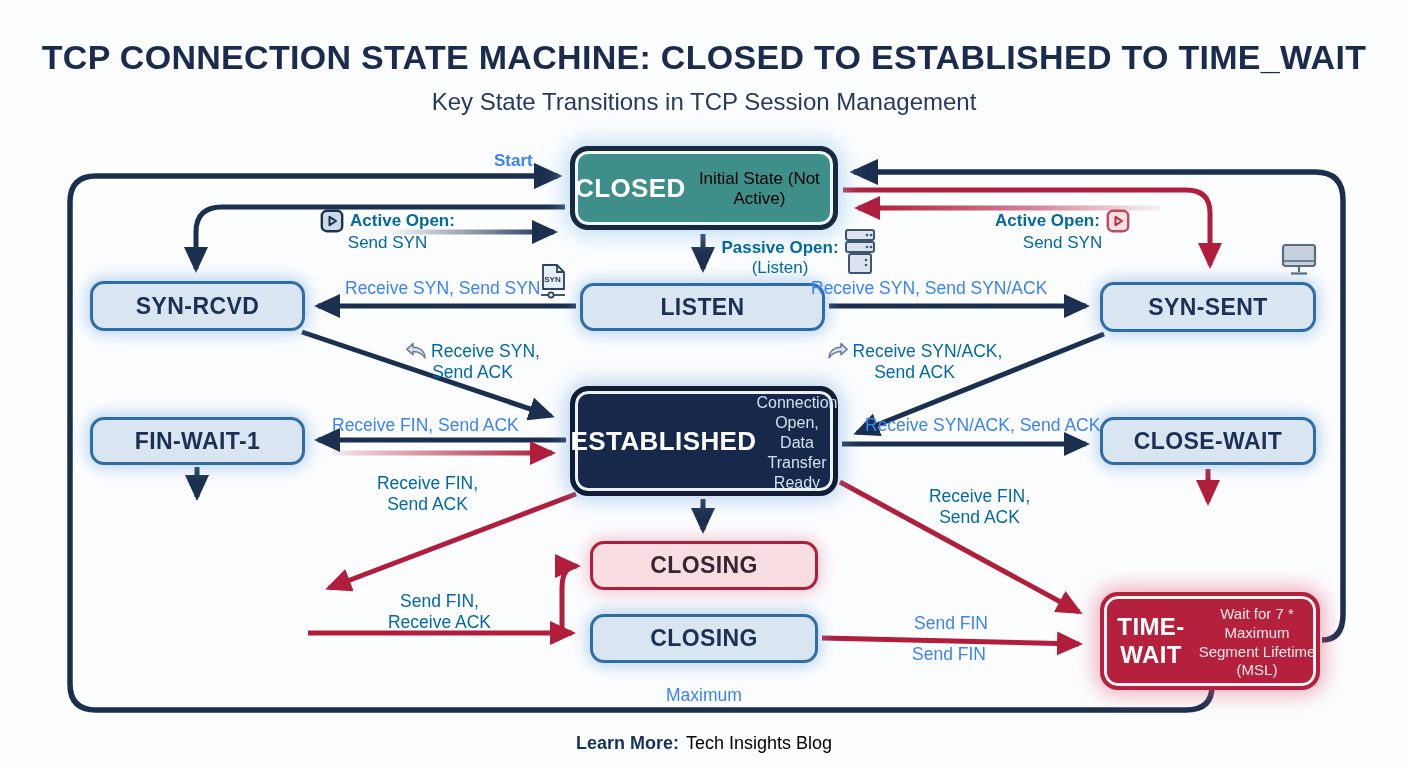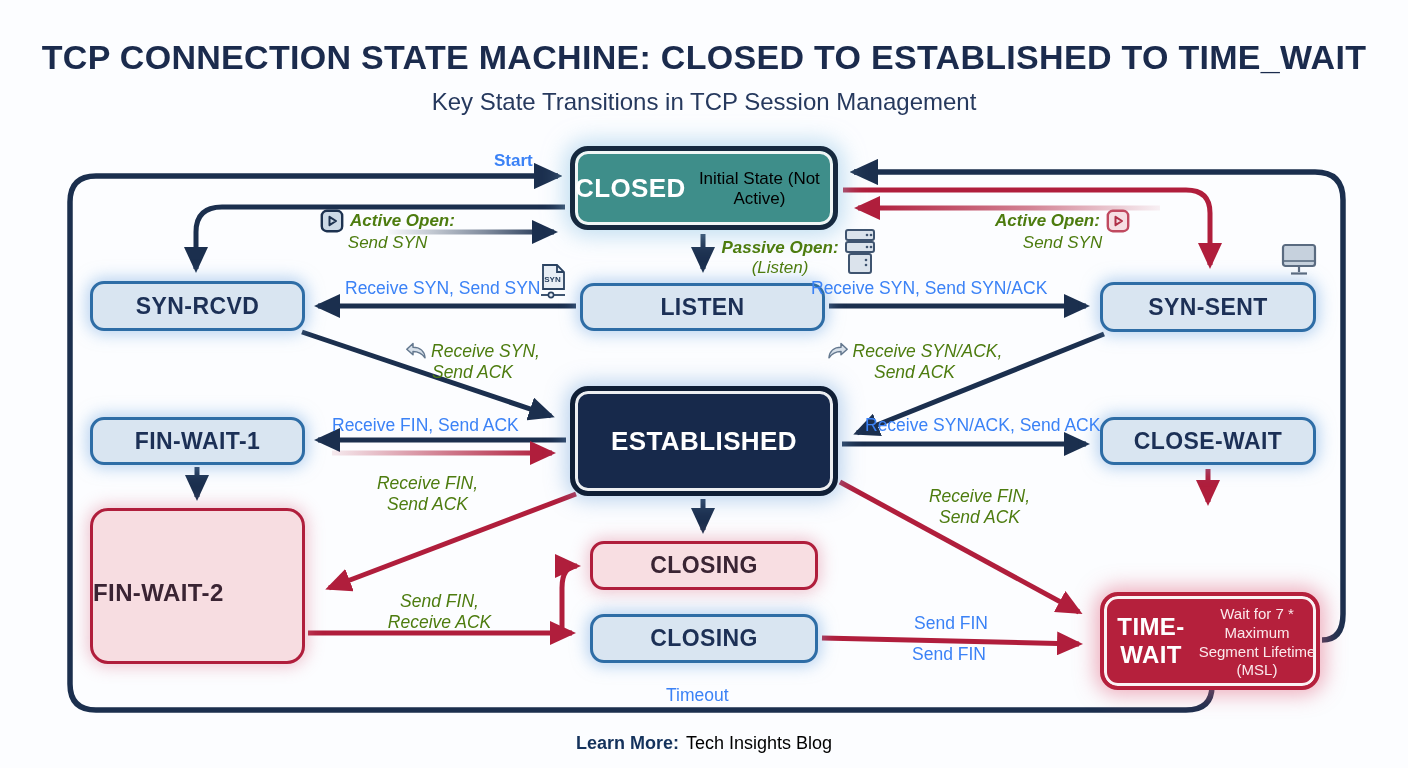--- a/index.html
+++ b/index.html
@@ -26,21 +26,21 @@
             box-shadow:inset 0 0 0 3px rgba(255,255,255,.92),0 0 20px 4px rgba(120,170,220,.5);}
   .box.crimson{background:#b5203c;border:4px solid #b5203c;border-radius:18px;color:#fff;
             box-shadow:inset 0 0 0 3px rgba(255,255,255,.95),0 0 20px 5px rgba(225,100,125,.5);}
   .box .sub{font-size:17px;color:#000000;margin-top:2px;}
   .box .sub2{font-size:16px;color:#cfe0ef;line-height:1.25;margin-top:3px;}
   .box .sub3{font-size:15px;color:#fbe9ec;line-height:1.25;margin-top:3px;}
   .topalign{justify-content:flex-start;padding-top:14px;}
   
   .lbl{position:absolute;z-index:3;font-size:17.5px;white-space:nowrap;color:#3b82f6;}
   .lbl.b{font-weight:bold;font-size:17px;}
-  .twoline{position:absolute;z-index:3;text-align:center;font-size:17.5px;color:#4d7c0f;line-height:1.18;font-style:italic;}
+  .twoline{position:absolute;z-index:3;text-align:center;font-size:17.5px;color:#0369a1;line-height:1.18;}
   .iconrow{display:flex;align-items:center;gap:6px;justify-content:center;}
   .icon{display:inline-block;line-height:0;}
   
   .footer{position:absolute;top:733px;left:0;width:100%;text-align:center;font-size:18px;z-index:3;}
   .footer .fl{font-weight:bold;color:#14325c;}
   .footer .flink{font-weight:normal;color:#000000;margin-left:7px;cursor:pointer;}
 </style>
 </head>
 <body>
 
@@ -131,33 +131,34 @@
   <div class="box blue" style="left:90px;top:281px;width:215px;height:50px;">
     <div class="t">SYN-RCVD</div>
   </div>
 
   <div class="box blue" style="left:1100px;top:282px;width:216px;height:50px;">
     <div class="t">SYN-SENT</div>
   </div>
 
   <div class="box darknavy" style="left:570px;top:386px;width:268px;height:110px;">
     <div class="t" style="font-size:26px;">ESTABLISHED</div>
+    <div class="sub2">
+      <div>Connection Open,</div>
+      <div>Data Transfer Ready</div>
+    </div>
   </div>
 
   <div class="box blue" style="left:90px;top:417px;width:215px;height:48px;">
     <div class="t">FIN-WAIT-1</div>
   </div>
 
   <div class="box blue" style="left:1100px;top:417px;width:216px;height:48px;">
     <div class="t">CLOSE-WAIT</div>
   </div>
 
-  <div class="box pinkbox topalign" style="left:90px;top:508px;width:215px;height:156px;border-radius:18px;">
-    <div class="t" style="font-size:24px;">FIN-WAIT-2</div>
-  </div>
 
 
   <div class="box pinkbox" style="left:590px;top:541px;width:228px;height:49px;background:#f8dee2;">
     <div class="t">CLOSING</div>
   </div>
 
   <div class="box blue" style="left:590px;top:614px;width:228px;height:49px;">
     <div class="t">CLOSING</div>
   </div>
 
@@ -275,19 +276,19 @@
   </div>
 
   <div class="twoline" style="left:372px;top:591px;width:135px;">
     <div>Send FIN,</div>
     <div>Receive ACK</div>
   </div>
 
   <div class="lbl" style="left:914px;top:613px;">Send FIN</div>
   <div class="lbl" style="left:912px;top:644px;">Send FIN</div>
 
-  <div class="lbl" style="left:666px;top:685px;">Timeout</div>
+  <div class="lbl" style="left:666px;top:685px;">Maximum</div>
 
   <div class="footer">
     <span class="fl">Learn More:</span><span class="flink">Tech Insights Blog</span>
   </div>
 
 </div>
 
 </body></html>

